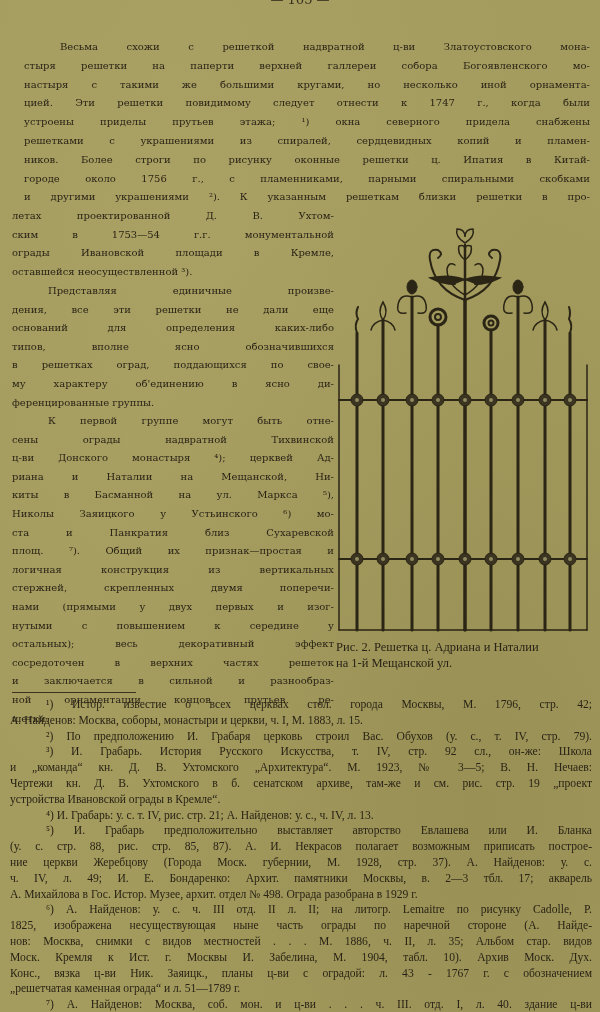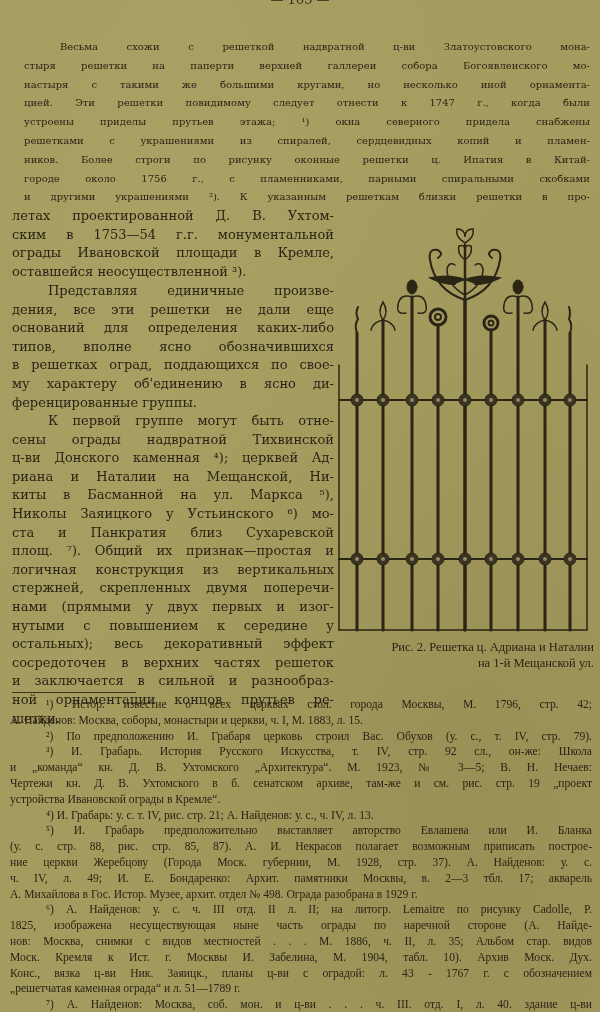--- a/index.html
+++ b/index.html
@@ -18,29 +18,29 @@
     font-size: 13px; color: #3a3220;
   }
   .body-text {
     position: absolute; left: 24px; width: 566px;
     font-size: 10px; line-height: 18.8px; text-align: justify;
   }
   .p1 { top: 38px; }
   .line { display: block; white-space: nowrap; text-align: justify; text-align-last: justify; }
   .line.last { text-align-last: left; }
   .indent { padding-left: 36px; }
-  .narrow { position: absolute; left: 12px; width: 322px; font-size: 13px; line-height: 18.6px; }
+  .narrow { position: absolute; left: 12px; width: 322px; font-size: 10px; line-height: 18.6px; }
   .narrow .line { white-space: nowrap; }
 
   .figure {
     position: absolute; left: 334px; top: 225px; width: 262px; height: 420px;
   }
   .figure svg { position: absolute; left: 0; top: 0; }
   .caption {
-    position: absolute; left: 336px; top: 639px; width: 258px; text-align: right;
+    position: absolute; left: 336px; top: 639px; width: 258px; text-align: left;
     font-family: "Liberation Serif", serif; font-size: 12.5px; line-height: 16px; color: #2a2416;
   }
   .fn-rule {
     position: absolute; left: 12px; top: 692px; width: 124px; height: 0;
     border-top: 1px solid #3a3220;
   }
   .footnotes {
     position: absolute; left: 10px; top: 697px; width: 582px;
     font-family: "Liberation Serif", serif; font-size: 11.6px; line-height: 15.8px;
   }
@@ -77,21 +77,21 @@
   <span class="line">оснований для определения каких-либо</span>
   <span class="line">типов, вполне ясно обозначившихся</span>
   <span class="line">в решетках оград, поддающихся по свое-</span>
   <span class="line">му характеру об'единению в ясно ди-</span>
   <span class="line last">ференцированные группы.</span>
 </div>
 
 <div class="narrow" style="top:412px;">
   <span class="line indent">К первой группе могут быть отне-</span>
   <span class="line">сены ограды надвратной Тихвинской</span>
-  <span class="line">ц-ви Донского каменная ⁴); церквей Ад-</span>
+  <span class="line">ц-ви Донского монастыря ⁴); церквей Ад-</span>
   <span class="line">риана и Наталии на Мещанской, Ни-</span>
   <span class="line">киты в Басманной на ул. Маркса ⁵),</span>
   <span class="line">Николы Заяицкого у Устьинского ⁶) мо-</span>
   <span class="line">ста и Панкратия близ Сухаревской</span>
   <span class="line">площ. ⁷). Общий их признак—простая и</span>
   <span class="line">логичная конструкция из вертикальных</span>
   <span class="line">стержней, скрепленных двумя поперечи-</span>
   <span class="line">нами (прямыми у двух первых и изог-</span>
   <span class="line">нутыми с повышением к середине у</span>
   <span class="line">остальных); весь декоративный эффект</span>

